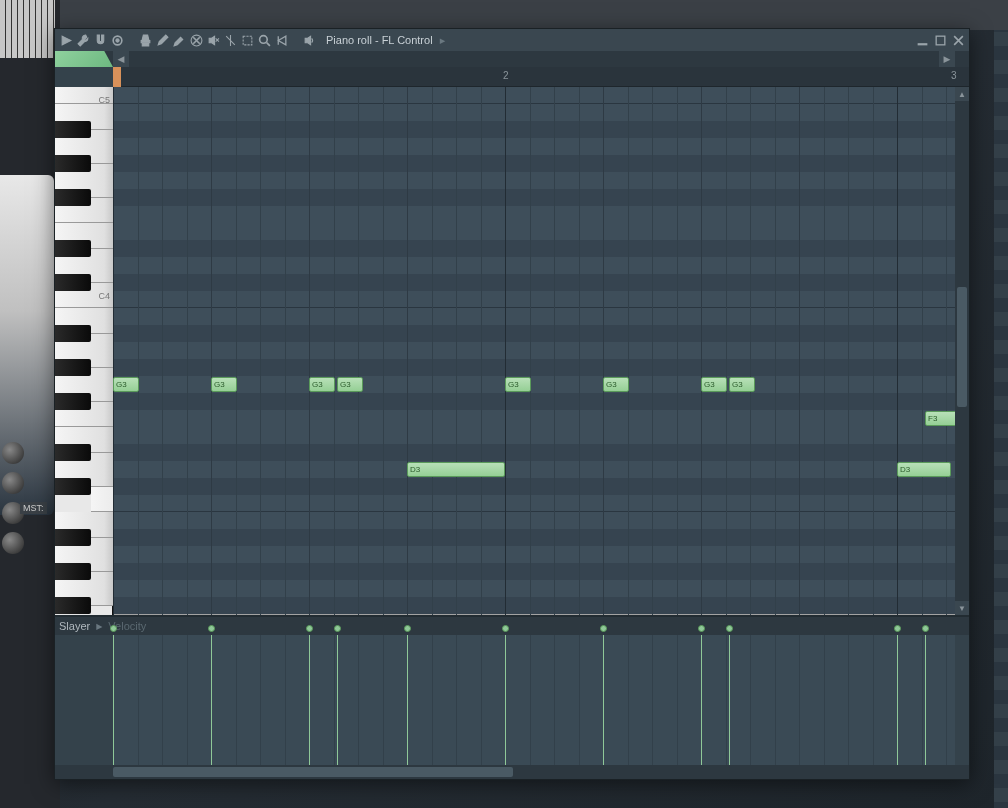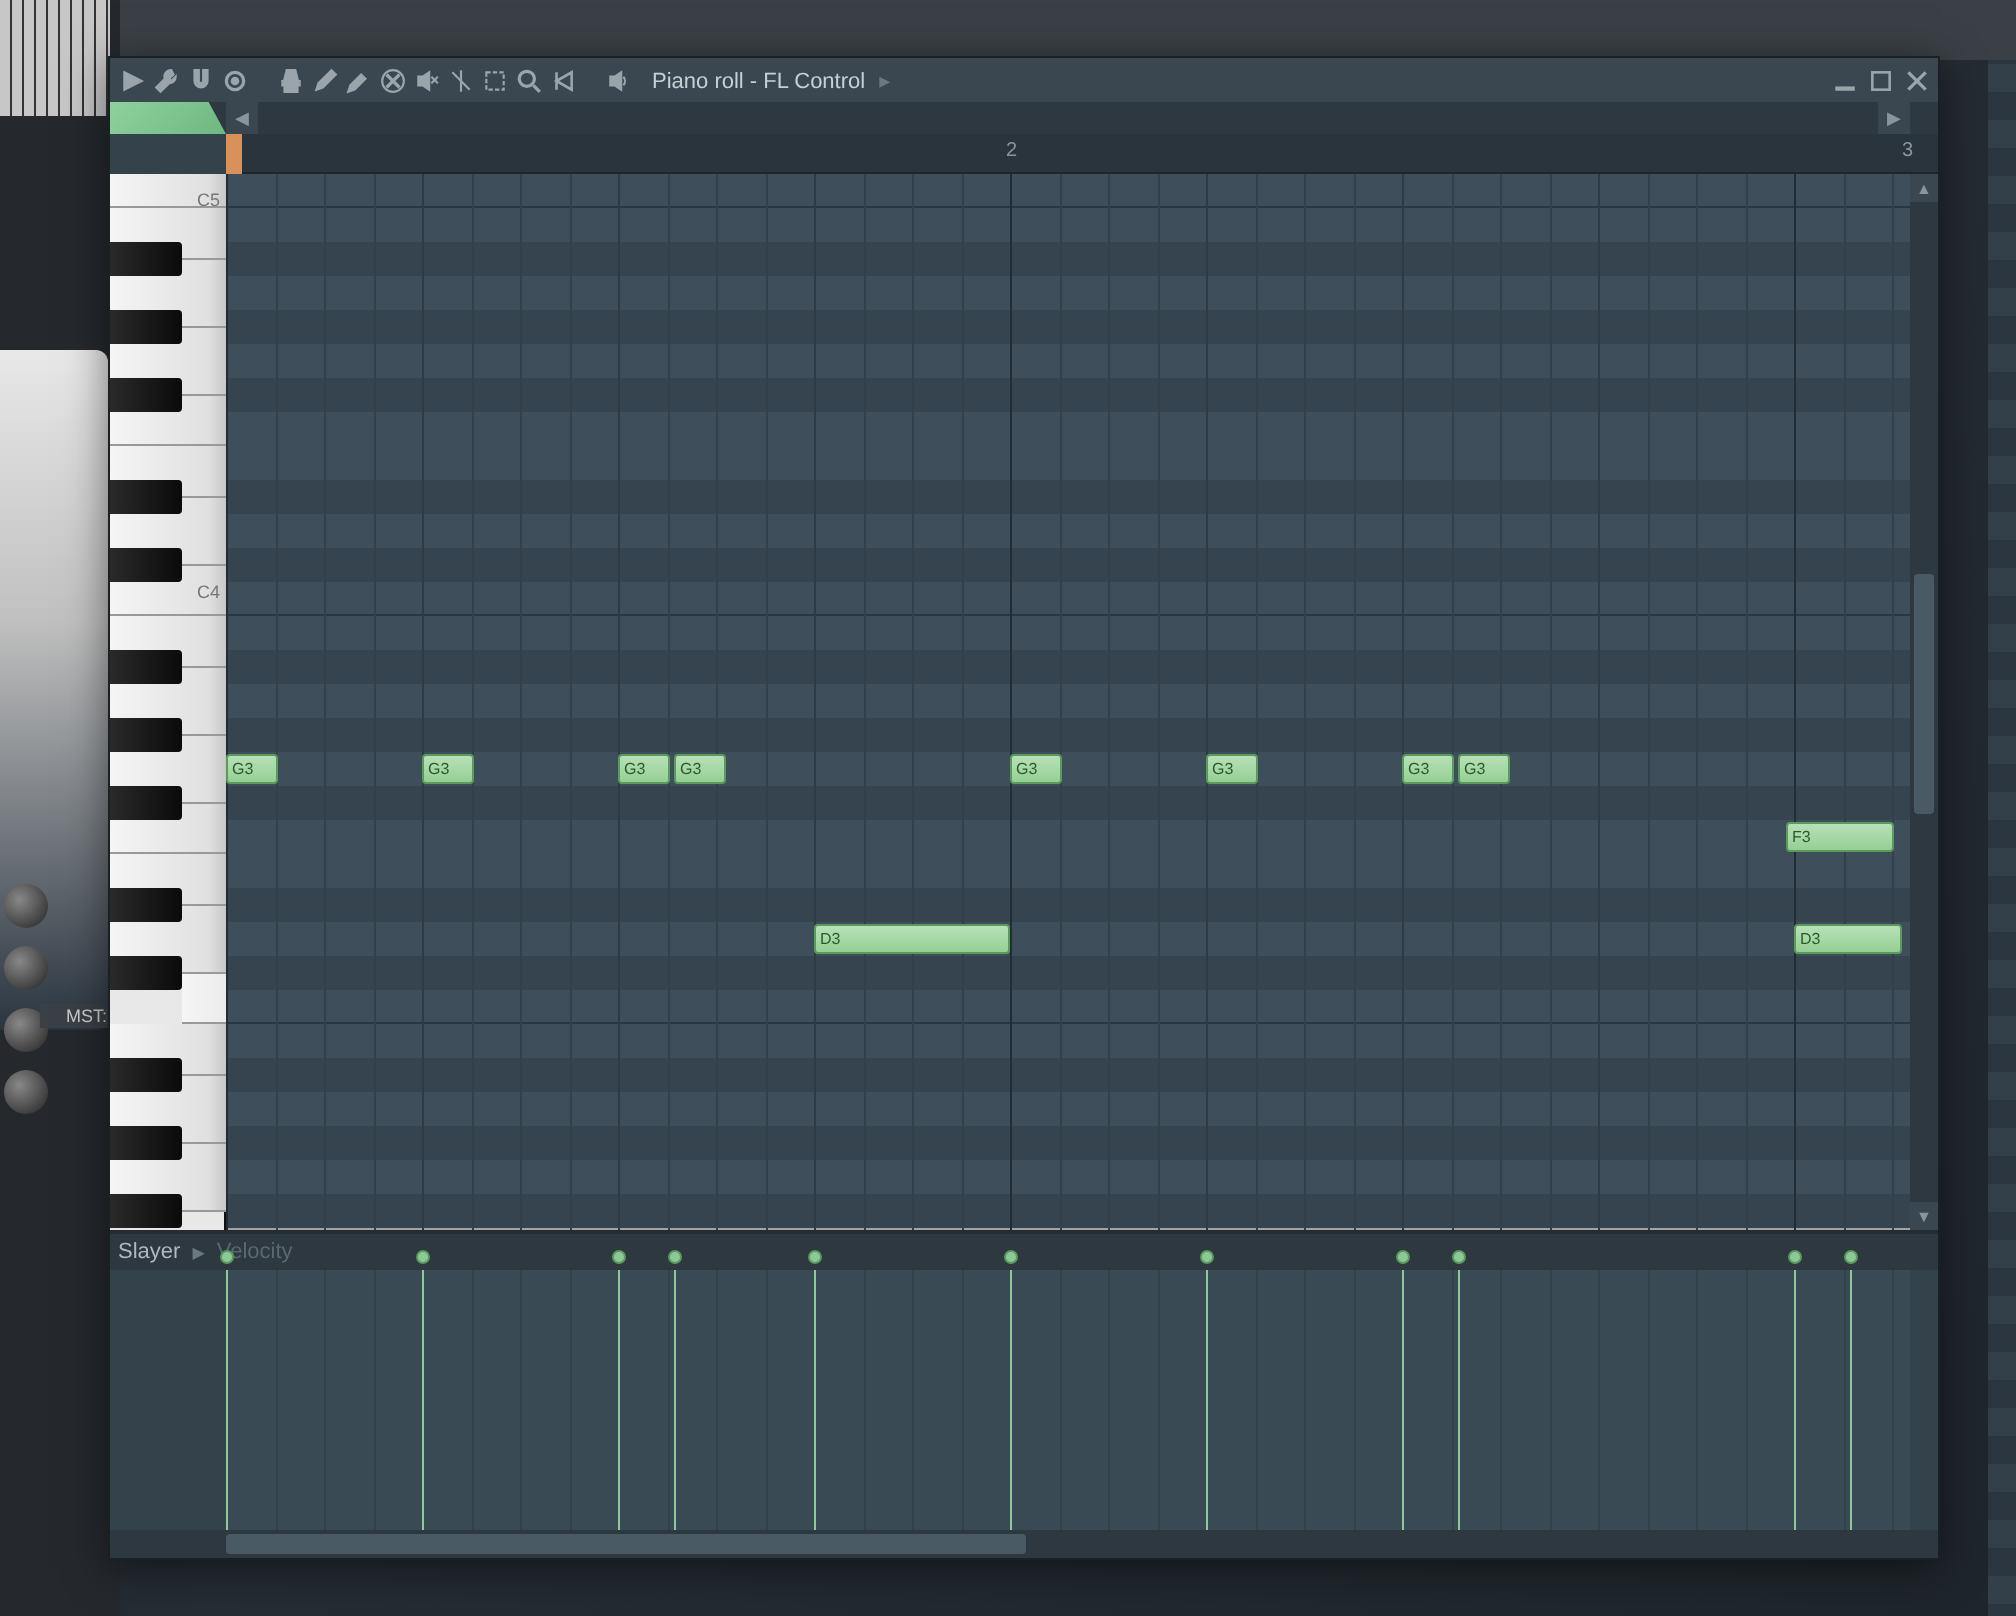--- a/index.html
+++ b/index.html
@@ -6,21 +6,21 @@
 body { width:1008px; height:808px; background:#2a3138; overflow:hidden; position:relative; }
 
 
 .bg-noise { position:absolute; inset:0; background:linear-gradient(135deg,#1a2026 0%,#252c33 50%,#1e252b 100%); }
 .bg-left-panel { position:absolute; left:0; top:0; width:60px; height:100%; background:#25282d; }
 .bg-top-strip { position:absolute; left:0; top:0; width:100%; height:30px; background:#3b4046; }
 .bg-keys-strip { position:absolute; left:0; top:0; width:55px; height:58px; background:repeating-linear-gradient(to right,#c7c7c7 0 5px,#333 5px 6px); }
 .bg-plugin { position:absolute; left:0; top:175px; width:54px; height:340px; background:linear-gradient(180deg,#e8e8e8 0%,#c0c0c0 40%,#2a3540 100%); border-radius:0 6px 6px 0; }
 .bg-plugin-knobs { position:absolute; left:0; top:440px; width:50px; height:60px; }
 .bg-plugin-knobs .kn { width:22px; height:22px; border-radius:50%; background:radial-gradient(circle at 35% 35%,#888,#222); display:inline-block; margin:2px; }
-.bg-mst { position:absolute; left:20px; top:502px; font-size:9px; color:#ccc; background:#3a4046; padding:1px 13px; }
+.bg-mst { position:absolute; left:20px; top:502px; font-size:9px; color:#ccc; background:#3a4046; padding:1px 3px; }
 .bg-right-grid { position:absolute; right:0; top:22px; width:14px; height:100%; background:repeating-linear-gradient(0deg,#344049 0 14px,#2b3640 14px 28px); }
 
 
 .window {
   position:absolute; left:54px; top:28px; width:916px; height:752px;
   background:#34424b; border:1px solid #1a2125; box-shadow:0 4px 20px rgba(0,0,0,.5);
 }
 
 
 .titlebar { height:22px; background:#3a4750; display:flex; align-items:center; padding:0 4px; gap:4px; color:#b8c0c6; font-size:11px; }
@@ -328,21 +328,21 @@
         <div class="note" style="left: 0px; width: 26px; top: 290px;">G3</div>
         <div class="note" style="left: 98px; width: 26px; top: 290px;">G3</div>
         <div class="note" style="left: 196px; width: 26px; top: 290px;">G3</div>
         <div class="note" style="left: 224px; width: 26px; top: 290px;">G3</div>
         <div class="note" style="left: 294px; width: 98px; top: 375px;">D3</div>
         <div class="note" style="left: 392px; width: 26px; top: 290px;">G3</div>
         <div class="note" style="left: 490px; width: 26px; top: 290px;">G3</div>
         <div class="note" style="left: 588px; width: 26px; top: 290px;">G3</div>
         <div class="note" style="left: 616px; width: 26px; top: 290px;">G3</div>
         <div class="note" style="left: 784px; width: 54px; top: 375px;">D3</div>
-        <div class="note" style="left: 780px; width: 54px; top: 324px;">F3</div>
+        <div class="note" style="left: 812px; width: 54px; top: 324px;">F3</div>
       </div>
   </div>
 
   <div class="vscroll">
     <div class="vscroll-btn" style="top:0">▲</div>
     <div class="vscroll-thumb"></div>
     <div class="vscroll-btn" style="bottom:0">▼</div>
   </div>
 
   <div class="control-pane">

